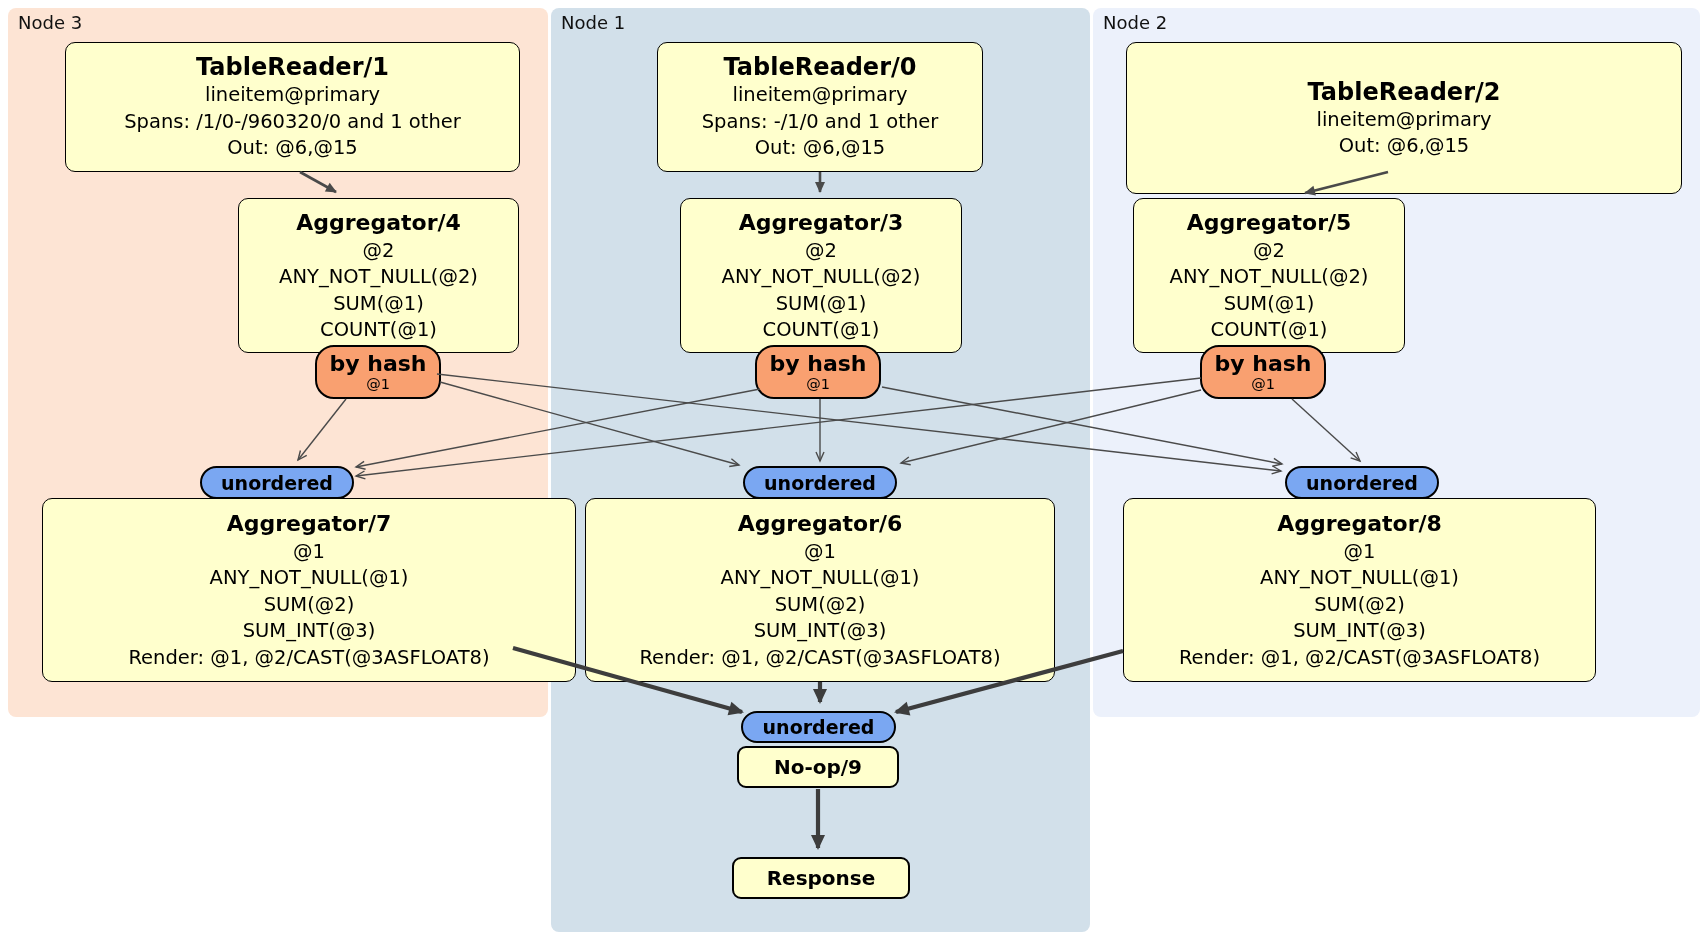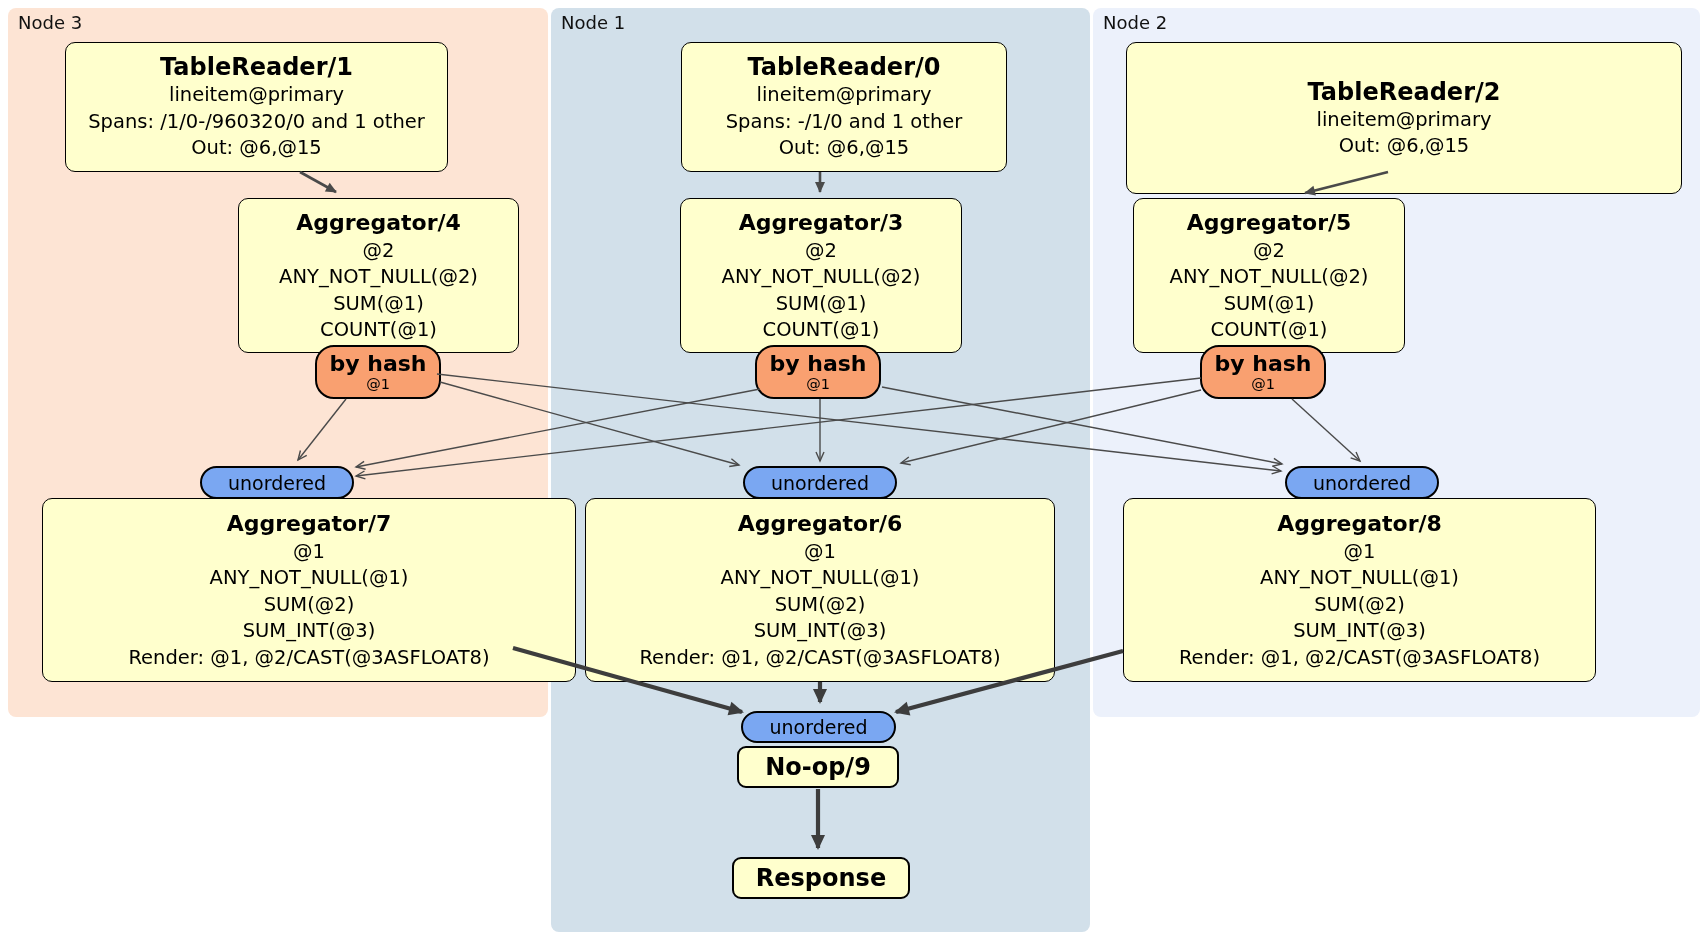--- a/index.html
+++ b/index.html
@@ -68,35 +68,35 @@
   .router-title { font-weight: 700; font-size: 22px; line-height: 24px; }
   .router-detail { font-size: 14.5px; line-height: 17px; }
   .sync {
     position: absolute;
     background: var(--sync-fill);
     border: 2px solid var(--border);
     border-radius: 17px;
     display: flex;
     align-items: center;
     justify-content: center;
-    font-weight: 400;
+    font-weight: 700;
     font-size: 19px;
     z-index: 3;
     white-space: nowrap;
   }
   .terminal {
     position: absolute;
     background: var(--box-fill);
     border: 2px solid var(--border);
     border-radius: 9px;
     display: flex;
     align-items: center;
     justify-content: center;
     font-weight: 700;
-    font-size: 24px;
+    font-size: 20px;
     z-index: 2;
     white-space: nowrap;
   }
   #edges {
     position: absolute;
     left: 0; top: 0;
     z-index: 4;
     pointer-events: none;
   }
 </style>
@@ -108,27 +108,27 @@
   <div class="region" style="left:8px; top:8px; width:540px; height:709px; background:var(--node3-bg);">
     <div class="region-label">Node 3</div>
   </div>
   <div class="region" style="left:551px; top:8px; width:539px; height:924px; background:var(--node1-bg);">
     <div class="region-label">Node 1</div>
   </div>
   <div class="region" style="left:1093px; top:8px; width:607px; height:709px; background:var(--node2-bg);">
     <div class="region-label">Node 2</div>
   </div>
 
-  <div class="box" style="left:65px; top:42px; width:383px; height:130px;text-align:right;">
+  <div class="box" style="left:65px; top:42px; width:455px; height:130px;text-align:right;">
     <div class="box-title big">TableReader/1</div>
     <div class="box-line">lineitem@primary</div>
     <div class="box-line">Spans: /1/0-/960320/0 and 1 other</div>
     <div class="box-line">Out: @6,@15</div>
   </div>
-  <div class="box" style="left:657px; top:42px; width:326px; height:130px;margin-left:24px;">
+  <div class="box" style="left:657px; top:42px; width:326px; height:130px;">
     <div class="box-title big">TableReader/0</div>
     <div class="box-line">lineitem@primary</div>
     <div class="box-line">Spans: -/1/0 and 1 other</div>
     <div class="box-line">Out: @6,@15</div>
   </div>
   <div class="box" style="left:1126px; top:42px; width:556px; height:152px;">
     <div class="box-title big">TableReader/2</div>
     <div class="box-line">lineitem@primary</div>
     <div class="box-line">Out: @6,@15</div>
   </div>

